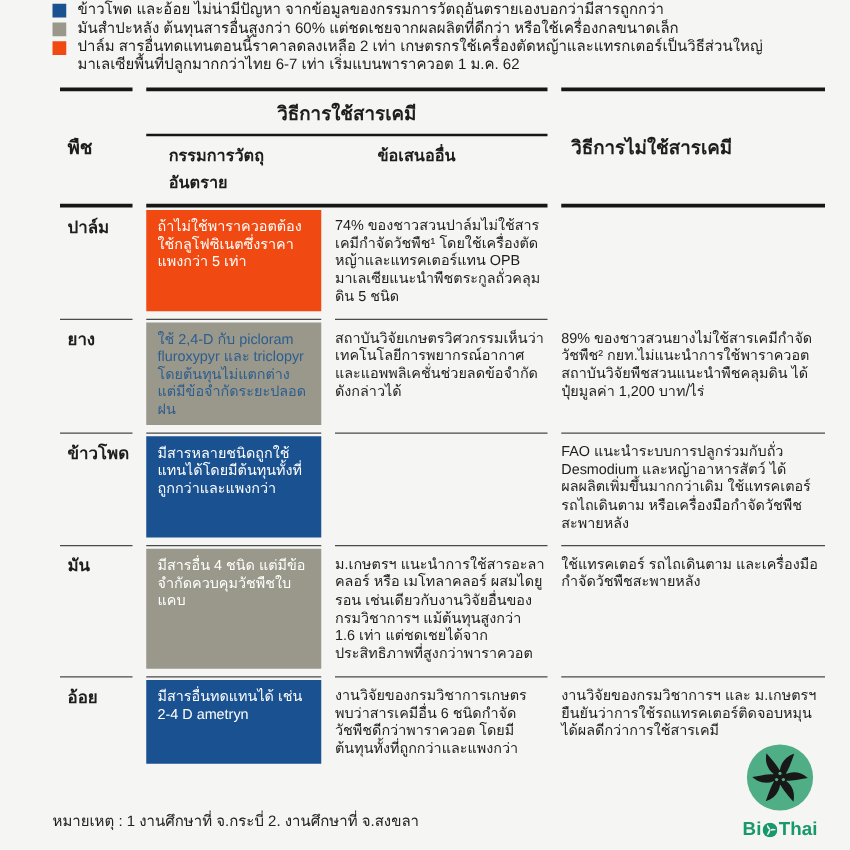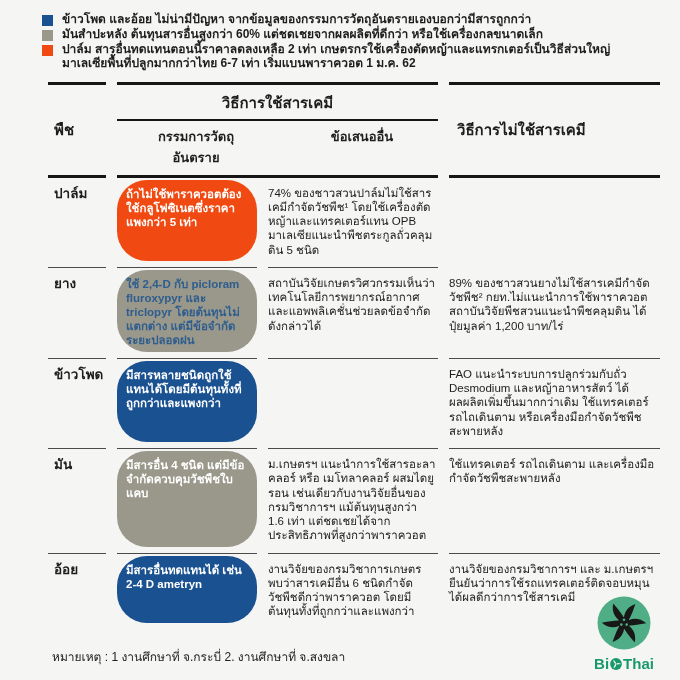--- a/index.html
+++ b/index.html
@@ -7,50 +7,50 @@
   .page {
     width:680px; height:680px; margin:0 auto; position:relative; overflow:hidden;
     background:#f5f5f3; color:#1d1d1d;
     font-family:"Liberation Sans","DejaVu Sans",sans-serif;
   }
   
   .hdr { text-align:center; padding-top:12px; }
   .title { font-size:27px; font-weight:800; letter-spacing:-.3px; }
   .subtitle { font-size:19px; font-weight:600; margin-top:3px; color:#222; }
   
-  .bullets { margin:13px 26px 0 42px;font-weight:bold; }
+  .bullets { margin:1px 26px 0 42px; }
   .bullet { display:flex; gap:9px; margin-bottom:1px; }
   .sq { width:11px; height:11px; flex:0 0 11px; margin-top:2px; }
   .btxt { font-size:12px; line-height:1.16; }
   
   .tbl { margin:11px 20px 0 48px; }
   .grid4 { display:grid; grid-template-columns:58px 140px 170px 1fr; column-gap:11px; }
   .thead .crop-h {
     grid-row:1/3; border-top:3px solid #161616; border-bottom:3px solid #161616;
     display:flex; align-items:center; font-size:15px; font-weight:700; padding-left:6px;
   }
   .chem-group { grid-column:2/4; border-top:3px solid #161616; border-bottom:3px solid #161616; }
   .chem-title { text-align:center; font-size:15px; font-weight:700; padding:6px 0 4px; border-bottom:2px solid #161616; }
-  .chem-subs { display:grid; grid-template-columns:140px 170px; column-gap:7px;text-align:center; }
+  .chem-subs { display:grid; grid-template-columns:140px 170px; column-gap:19px; }
   .chem-sub1 { font-size:13px; font-weight:600; padding:5px 0 7px 18px; }
   .chem-sub2 { font-size:13px; font-weight:600; padding:5px 0 7px 26px; }
   .nonchem-h {
     grid-column:4; border-top:3px solid #161616; border-bottom:3px solid #161616;
     display:flex; align-items:center; font-size:15px; font-weight:700; padding-left:8px;
   }
   .row { align-items:stretch; }
   .cell { border-bottom:1.5px solid #4a4a4a; padding:8px 2px 10px 0; font-size:11.5px; line-height:1.24; }
   .row:last-child .cell { border-bottom:none; }
   .crop-c { font-size:13.5px; font-weight:600; padding-left:6px; }
   .box-c { padding:2px 0 4px; }
-  .box { height:calc(100% - 2px); padding:7px 9px; font-size:11.5px; line-height:1.22; font-weight:700;border-radius:30px; }
+  .box { height:calc(100% - 2px); padding:7px 9px; font-size:11.5px; line-height:1.22; font-weight:400; }
   .r1 { min-height:83px; } .r2 { min-height:78px; } .r3 { min-height:84px; }
   .r4 { min-height:84px; } .r5 { min-height:66px; }
   
-  .footnote { position:absolute; left:52px; bottom:14px; font-size:12px; color:#222; }
+  .footnote { position:absolute; left:42px; bottom:14px; font-size:12px; color:#222; }
   .logo { position:absolute; right:18px; bottom:8px; width:76px; text-align:center; }
   .logo-word { font-size:15px; font-weight:800; margin-top:1px; display:flex; align-items:center; justify-content:center; gap:1px; }
 </style>
 </head>
 <body>
 
 <div class="page">
 
 
   <div class="bullets">

